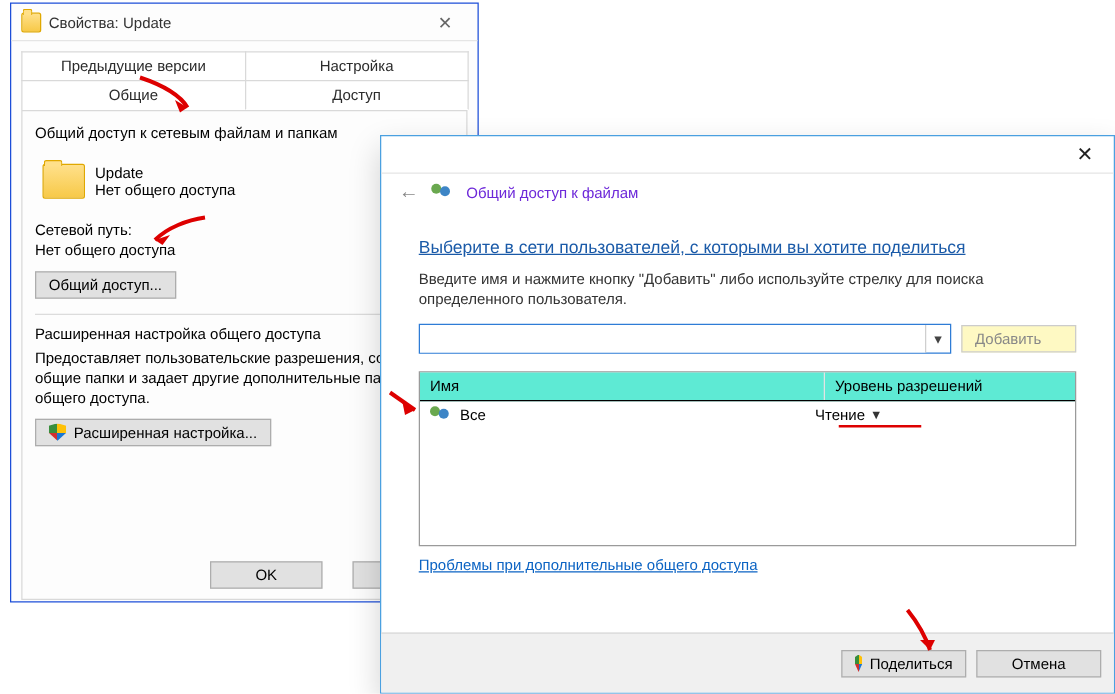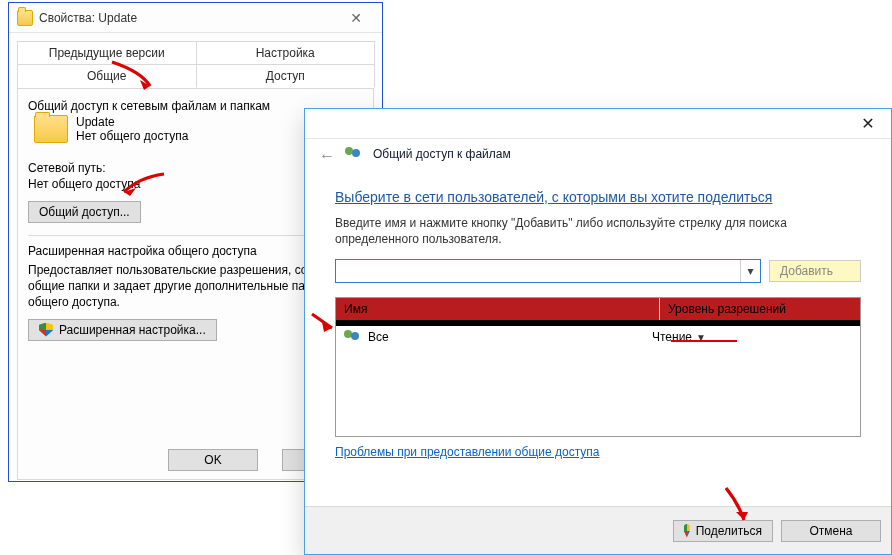--- a/index.html
+++ b/index.html
@@ -19,21 +19,21 @@
   .tab-row { display: flex; }
   .tab-row2 { display: flex; }
   .tab {
     padding: 4px 18px; background: #fff; border: 1px solid #d9d9d9;
     border-bottom: none; margin-right: -1px; color: #2b2b2b; cursor: default;
   }
   .tab.inactive { background: #fff; }
   .tab.active { background: #fff; border-bottom: 1px solid #fff; }
   .tabpanel { border: 1px solid #d9d9d9; padding: 10px; height: 392px; }
 
-  .group-label { color: #000; margin-bottom: 0; }
+  .group-label { color: #000; margin-bottom: 16px; }
   .folder-row { display: flex; align-items: flex-start; gap: 8px; padding: 2px 0 10px 6px; }
   .folder-large { width: 34px; height: 28px; }
   .folder-meta .name { color: #000; }
   .folder-meta .no-share { color: #000; }
 
   .label { color: #000; margin: 8px 0 2px 0; }
   .value { color: #000; }
 
   .btn {
     display: inline-flex; align-items: center; gap: 6px;
@@ -56,21 +56,21 @@
   }
   .wiz-titlebar {
     height: 30px; display: flex; align-items: center; justify-content: flex-end;
     border-bottom: 1px solid #e5e5e5;
   }
   .wiz-close { width: 46px; height: 100%; display: flex; align-items: center; justify-content: center; color: #222; font-size: 16px; cursor: default; }
   .wiz-header {
     display: flex; align-items: center; gap: 10px; padding: 6px 14px 10px 14px;
   }
   .wiz-header .back { color: #888; font-size: 16px; cursor: default; }
-  .wiz-header .title { color: #0f172a; }
+  .wiz-header .title { color: #6d28d9; }
 
   .wiz-body { padding: 4px 30px 0 30px; }
   .wiz-heading { color: #1a5aa8; font-size: 14px; margin: 12px 0 10px 0; text-decoration: underline; }
   .wiz-sub { color: #333; margin-bottom: 12px; line-height: 1.35; }
 
   .wiz-input-row { display: flex; gap: 8px; align-items: center; margin-bottom: 14px; }
   .combo {
     flex: 1; display: flex; border: 1px solid #2e7cd6;
   }
   .combo input {
@@ -79,21 +79,21 @@
   .combo .dd {
     width: 20px; display: flex; align-items: center; justify-content: center;
     border-left: 1px solid #cfcfcf; color: #444; cursor: default;
   }
   .add-btn { width: 92px; }
 
   .userlist {
     border: 1px solid #9a9a9a; height: 140px; background: #fff;
   }
   .userlist .headers {
-    display: flex; background: #b91c1c; border-bottom: 6px solid #000000; align-items: flex-end;
+    display: flex; background: #5eead4; border-bottom: 1px solid #000000; align-items: flex-end;
   }
   .userlist .headers .col {
     padding: 4px 8px; color: #000; border-right: 1px solid #e3e3e3;
   }
   .userlist .headers .col.name { flex: 1; }
   .userlist .headers .col.perm { width: 200px; border-right: 0; }
   .userlist .row {
     display: flex; align-items: center; padding: 2px 8px; cursor: default;
   }
   .userlist .row .c-name { flex: 1; display: flex; align-items: center; gap: 6px; }
@@ -229,21 +229,21 @@
           <span>Все</span>
         </div>
         <div class="c-perm">
           <span class="perm-dd">Чтение</span>
           <span class="perm-caret">▼</span>
         </div>
       </div>
       <span class="perm-underline" style="left:335px;top:42px;"></span>
     </div>
 
-    <a class="wiz-link">Проблемы при предоставлении общие доступа</a>
+    <a class="wiz-link">Проблемы при дополнительные общего доступа</a>
   </div>
 
   <div class="wiz-footer">
     <span class="btn">
       <span class="shield-ico"></span>
       <span>Поделиться</span>
     </span>
     <span class="btn">Отмена</span>
   </div>
 </div>

